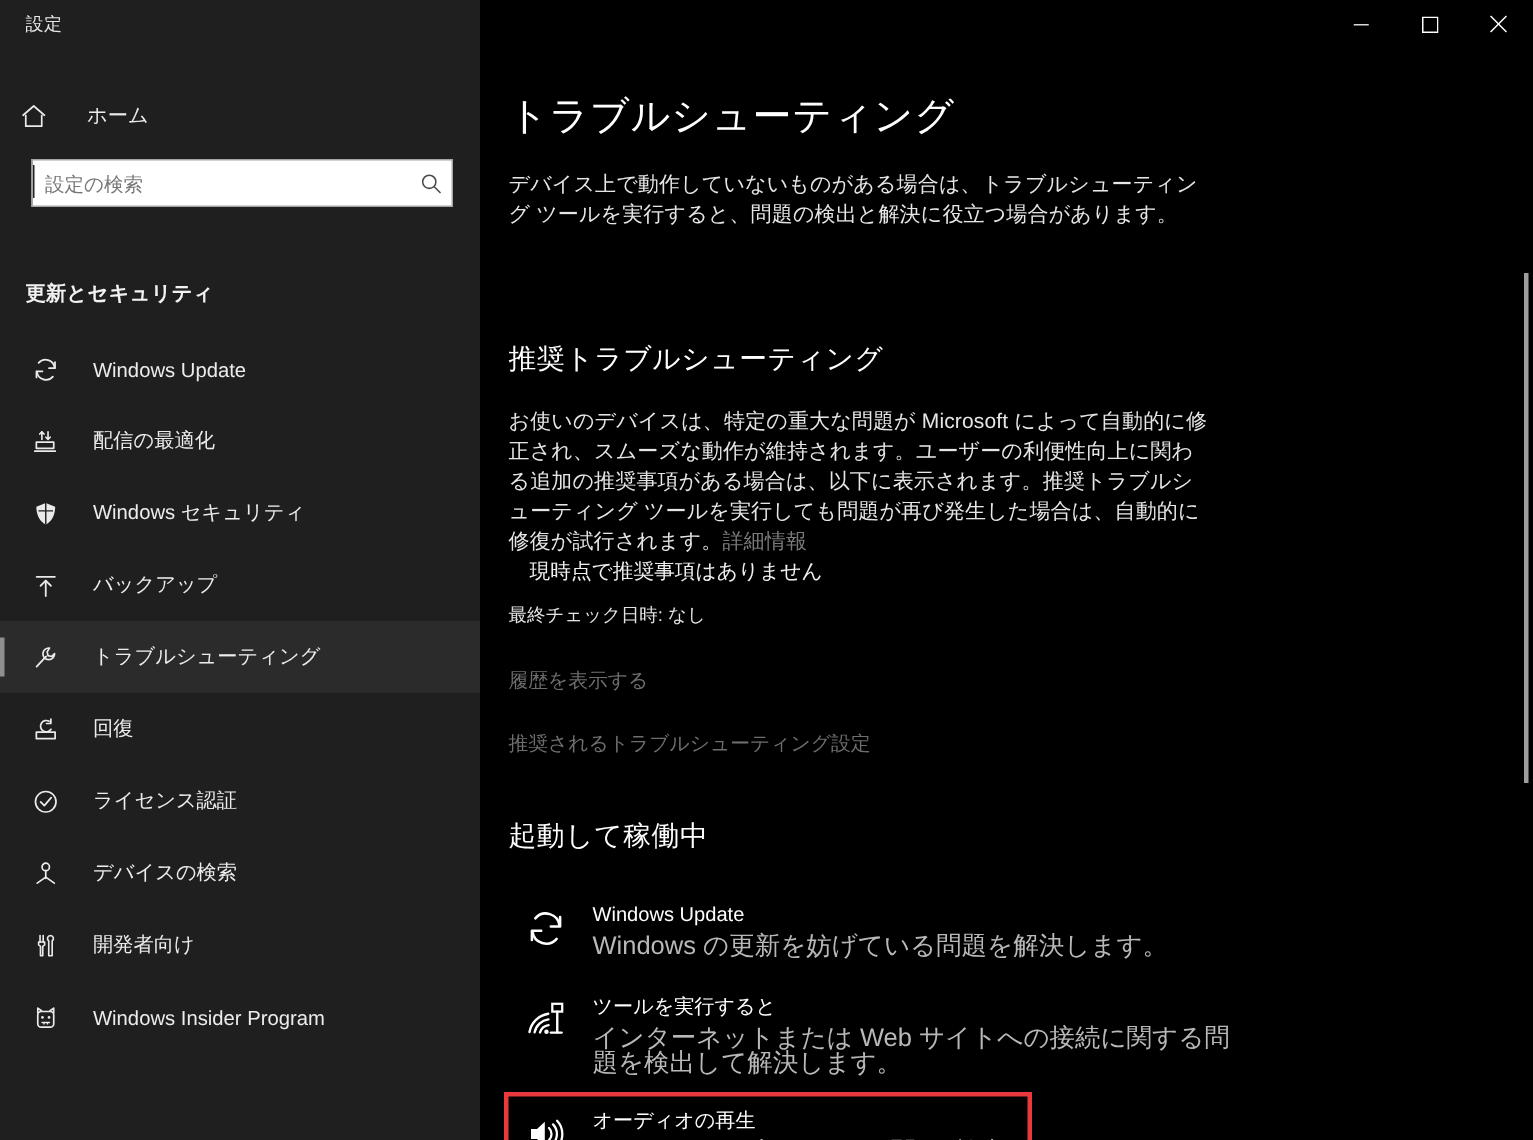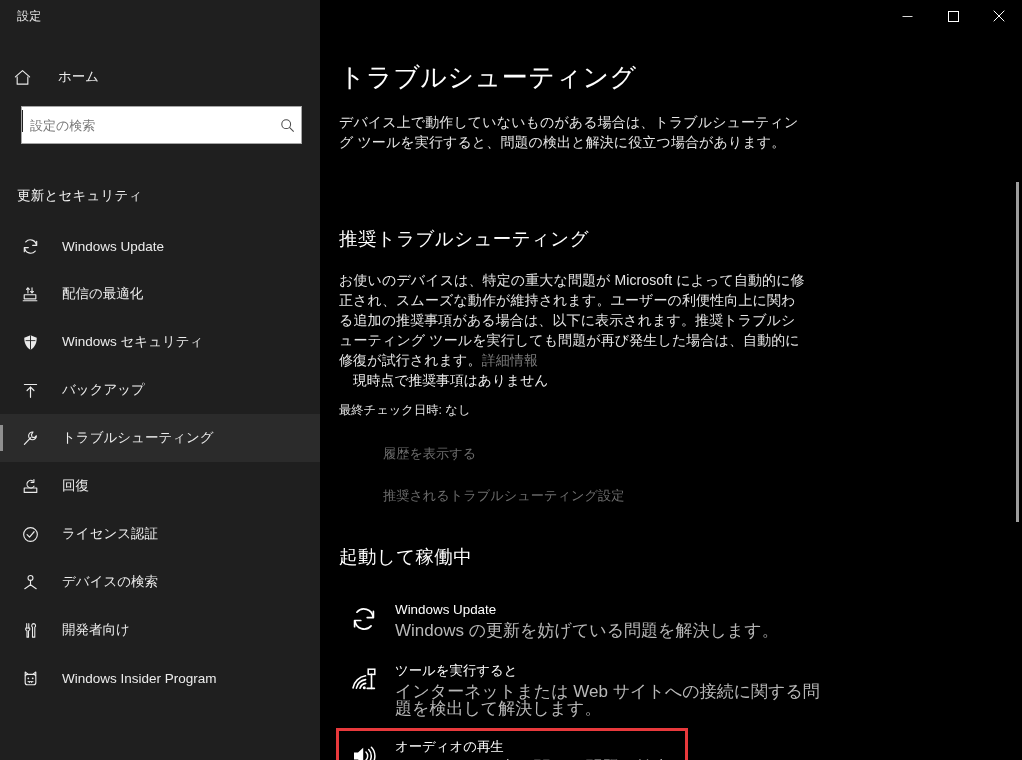--- a/index.html
+++ b/index.html
@@ -44,41 +44,41 @@
     background:#1f1f1f;
   }
   #home-row {
     position:absolute; top:26px; left:0; width:320px; height:38px;
     display:flex; align-items:center; padding-left:13px;
   }
   #home-row .ico { width:26px; display:flex; align-items:center; }
   #home-label { margin-left:19px; font-size:13.5px; color:#ebebeb; }
 
   #search-wrap {
-    position:absolute; top:74px; left:21px; width:281px; height:38px;
+    position:absolute; top:74px; left:21px; width:281px; height:32px;
     background:#fff; border:1px solid #a6a6a6;
     display:flex; align-items:center;
   }
   #search-input {
     flex:1; height:28px; border:0; outline:0; background:transparent;
     font-family:inherit; font-size:13px; color:#222; padding-left:8px;
   }
   #search-input::placeholder { color:#767676; opacity:1; }
   #search-icon {
     width:28px; display:flex; align-items:center; justify-content:center;
     color:#3a3a3a;
   }
   #caret {
     position:absolute; left:22px; top:78px; width:1px; height:22px;
     background:#222;
   }
 
   #group-title {
     position:absolute; top:155px; left:17px;
-    font-size:13.5px; font-weight:normal; color:#f2f2f2; letter-spacing:.2px;
+    font-size:13.5px; font-weight:bold; color:#f2f2f2; letter-spacing:.2px;
   }
 
   #nav { position:absolute; top:190px; left:0; width:320px; }
   .nav-item {
     position:relative; height:48px; width:320px;
     display:flex; align-items:center; padding-left:17px;
   }
   .nav-item .ico {
     width:26px; height:26px;
     display:flex; align-items:center; justify-content:center;
@@ -118,21 +118,21 @@
   #no-rec {
     position:absolute; top:340px; left:33px;
     font-size:13.8px; color:#f0f0f0;
   }
   #last-check {
     position:absolute; top:370px; left:19px;
     font-size:12.3px; color:#e3e3e3;
   }
   .dim-link {
     position:absolute; left:19px;
-    font-size:13.2px; color:#6e6e6e;margin-left:44px;
+    font-size:13.2px; color:#6e6e6e;
   }
   #history-link { top:413px; }
   #settings-link { top:455px; }
 
   #running-head { top:512px; }
 
   #ts-list { position:absolute; top:560px; left:19px; width:660px; }
   .ts-item {
     position:relative;
     display:flex; align-items:flex-start;

